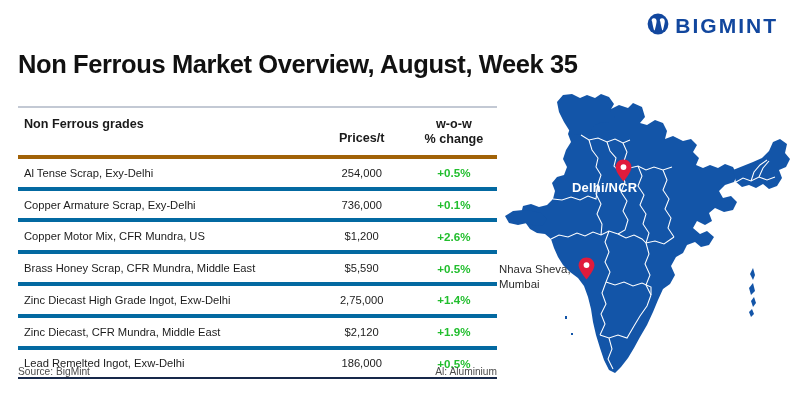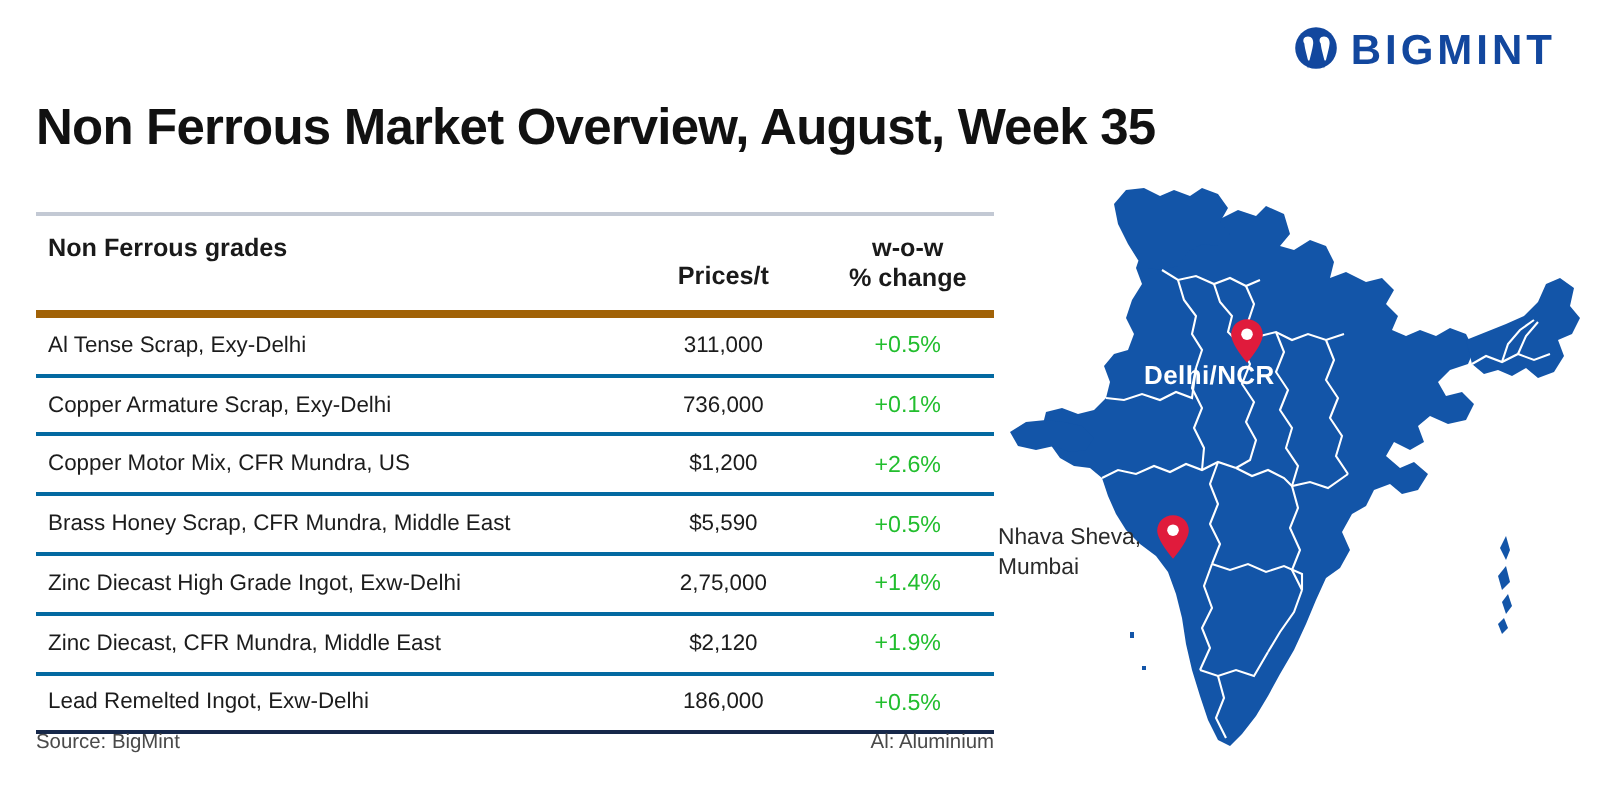--- a/index.html
+++ b/index.html
@@ -79,29 +79,29 @@
   thead th.h-grade  { text-align: left;  padding-left: 6px; padding-bottom: 23px;}
   thead th.h-price  { text-align: center; padding-bottom: 9px;}
   thead th.h-change { text-align: center; }
   thead th.h-change .l1 { display: block; }
   thead th.h-change .l2 { display: block; }
 
   tbody td {
     font-size: 11.2px;
     color: #1c1c1c;
     padding: 7.4px 0 7.4px 0;
-    border-bottom: 2px solid #0369a1;
+    border-bottom: 4px solid #0369a1;
     white-space: nowrap;
   }
   tbody td.grade { text-align: left; padding-left: 6px; }
   tbody td.price { text-align: center; }
   tbody td.change {
     text-align: center;
     color: #22BE2E;
-    font-weight: normal;
+    font-weight: bold;
     font-size: 11.6px;
   }
   tbody tr:last-child td { border-bottom: none; }
 
   .rule-bottom {
     height: 2px;
     background: #16284A;
     width: 100%;
   }
 
@@ -178,21 +178,21 @@
         <th class="h-price">Prices/t</th>
         <th class="h-change">
           <span class="l1">w-o-w</span>
           <span class="l2">% change</span>
         </th>
       </tr>
     </thead>
     <tbody>
       <tr>
         <td class="grade">Al Tense Scrap, Exy-Delhi</td>
-        <td class="price">311,000</td>
+        <td class="price">254,000</td>
         <td class="change">+0.5%</td>
       </tr>
       <tr>
         <td class="grade">Copper Armature Scrap, Exy-Delhi</td>
         <td class="price">736,000</td>
         <td class="change">+0.1%</td>
       </tr>
       <tr>
         <td class="grade">Copper Motor Mix, CFR Mundra, US</td>
         <td class="price">$1,200</td>

